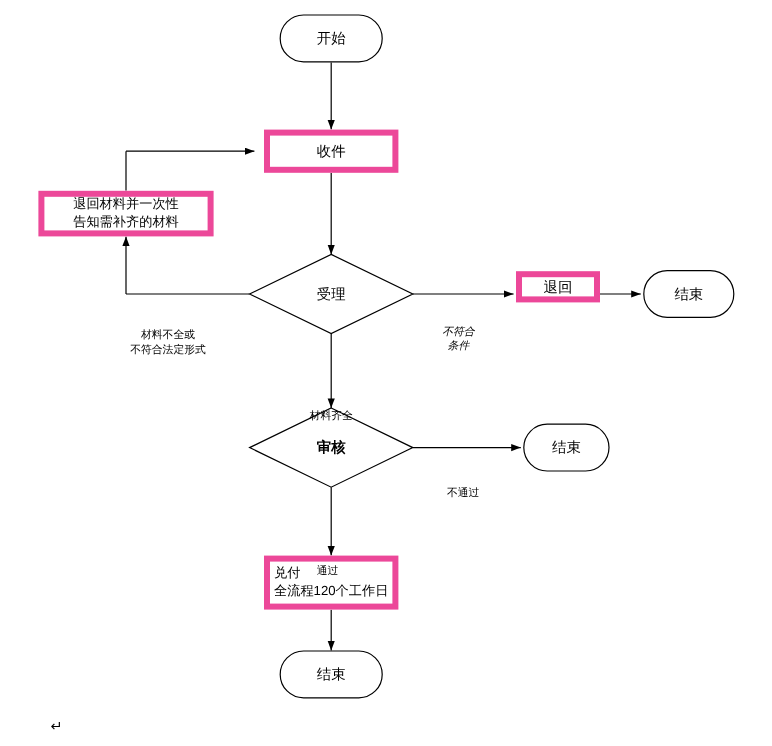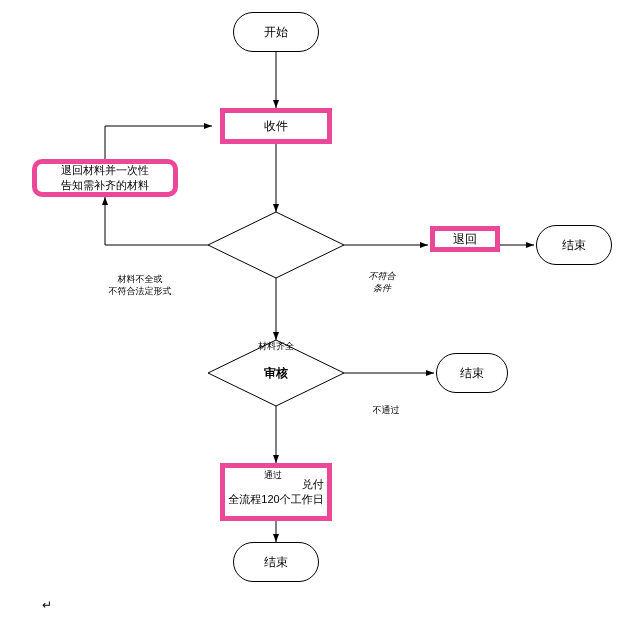--- a/index.html
+++ b/index.html
@@ -21,21 +21,21 @@
     top: 0;
     width: 643px;
     height: 622px;
   }
   .node {
     position: absolute;
     box-sizing: border-box;
     display: flex;
     align-items: center;
     justify-content: center;
-    text-align: right;
+    text-align: left;
     font-size: 12px;
     color: #000000;
     line-height: 1.35;
     background: #ffffff;
   }
   .rect {
     border: 5px solid #ec4899;
   }
   .terminator {
     border: 1px solid #000000;
@@ -114,43 +114,46 @@
   </svg>
 
   <div class="node terminator" style="left:233px; top:12px; width:86px; height:40px;">
     <span>开始</span>
   </div>
 
   <div class="node rect" style="left:220px; top:108px; width:112px; height:36px;">
     <span>收件</span>
   </div>
 
-  <div class="node rect" style="left:32px; top:159px; width:146px; height:38px; white-space:pre-line; font-size:11px;border-radius:10px;">
+  <div class="node rect" style="left:32px; top:159px; width:146px; height:38px; white-space:pre-line; font-size:11px;">
     <span>退回材料并一次性
 告知需补齐的材料</span>
   </div>
 
+  <div class="diamond-wrap" style="left:208px; top:212px; width:136px; height:66px;">
+    <div class="diamond-label">受理</div>
+  </div>
 
   <div class="node rect" style="left:430px; top:226px; width:70px; height:26px;">
     <span>退回</span>
   </div>
 
   <div class="node terminator" style="left:536px; top:225px; width:76px; height:40px;">
     <span>结束</span>
   </div>
 
   <div class="diamond-wrap" style="left:208px; top:340px; width:136px; height:66px;font-weight:bold;">
     <div class="diamond-label">审核</div>
   </div>
 
   <div class="node terminator" style="left:436px; top:353px; width:72px; height:40px;">
     <span>结束</span>
   </div>
 
-  <div class="node rect" style="left:220px; top:463px; width:112px; height:58px; white-space:pre-line; font-size:11px;">
+  <div class="node rect" style="left:220px; top:463px; width:112px; height:45px; white-space:pre-line; font-size:11px;">
     <span>兑付
 全流程120个工作日</span>
   </div>
 
   <div class="node terminator" style="left:233px; top:542px; width:86px; height:40px;">
     <span>结束</span>
   </div>
 
   <div class="edge-label" style="left:90px; top:231px; width:100px;">材料不全或
 不符合法定形式</div>

